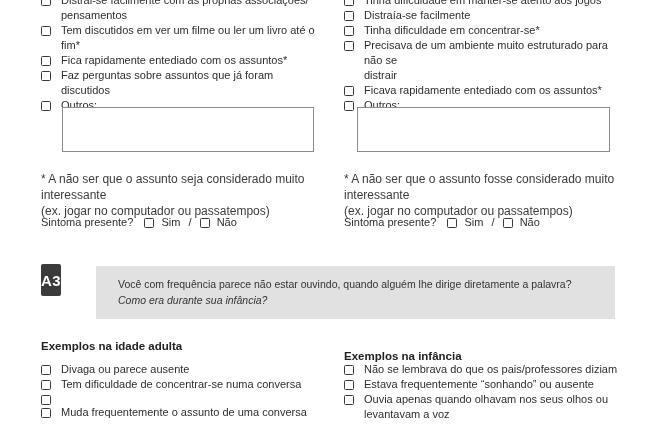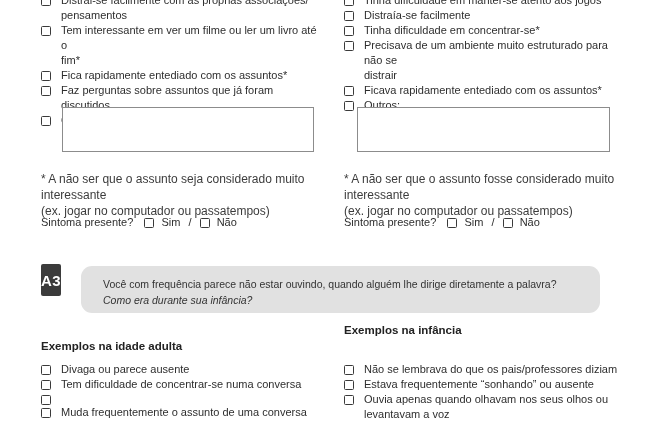--- a/index.html
+++ b/index.html
@@ -86,21 +86,21 @@
 <div class="page">
 
   <div class="abs checklist" style="left:41px;top:-7px;width:284px;">
     <div class="check-item">
       <span class="cb"></span>
       <div class="lbl">Distrai-se facilmente com as próprias associações/
 pensamentos</div>
     </div>
     <div class="check-item">
       <span class="cb"></span>
-      <div class="lbl">Tem interessante em ver um filme ou ler um livro até o
+      <div class="lbl">Tem discutidos em ver um filme ou ler um livro até o
 fim*</div>
     </div>
     <div class="check-item">
       <span class="cb"></span>
       <div class="lbl">Fica rapidamente entediado com os assuntos*</div>
     </div>
     <div class="check-item">
       <span class="cb"></span>
       <div class="lbl">Faz perguntas sobre assuntos que já foram discutidos</div>
     </div>
@@ -157,26 +157,26 @@
   <div class="abs symptom" style="left:344px;top:215px;">
     <span>Sintoma presente?</span>
     <span class="cb inline" style="margin-left:8px;"></span>
     <span>Sim</span>
     <span class="sep">/</span>
     <span class="cb inline"></span>
     <span>Não</span>
   </div>
 
   <div class="abs badge" style="left:41px;top:264px;">A3</div>
-  <div class="abs panel" style="left:81px;top:266px;width:519px;height:47px;border-radius:11px;">
+  <div class="abs panel" style="left:96px;top:266px;width:519px;height:53px;">
     <span>Você com frequência parece não estar ouvindo, quando alguém lhe dirige diretamente a palavra? </span><span class="it">Como era durante sua infância?</span>
   </div>
 
   <div class="abs col-header" style="left:41px;top:340px;">Exemplos na idade adulta</div>
-  <div class="abs col-header" style="left:344px;top:324px;">Exemplos na infância</div>
+  <div class="abs col-header" style="left:344px;top:350px;">Exemplos na infância</div>
 
   <div class="abs checklist" style="left:41px;top:362px;width:284px;">
     <div class="check-item">
       <span class="cb"></span>
       <div class="lbl">Divaga ou parece ausente</div>
     </div>
     <div class="check-item">
       <span class="cb"></span>
       <div class="lbl">Tem dificuldade de concentrar-se numa conversa</div>
     </div>

